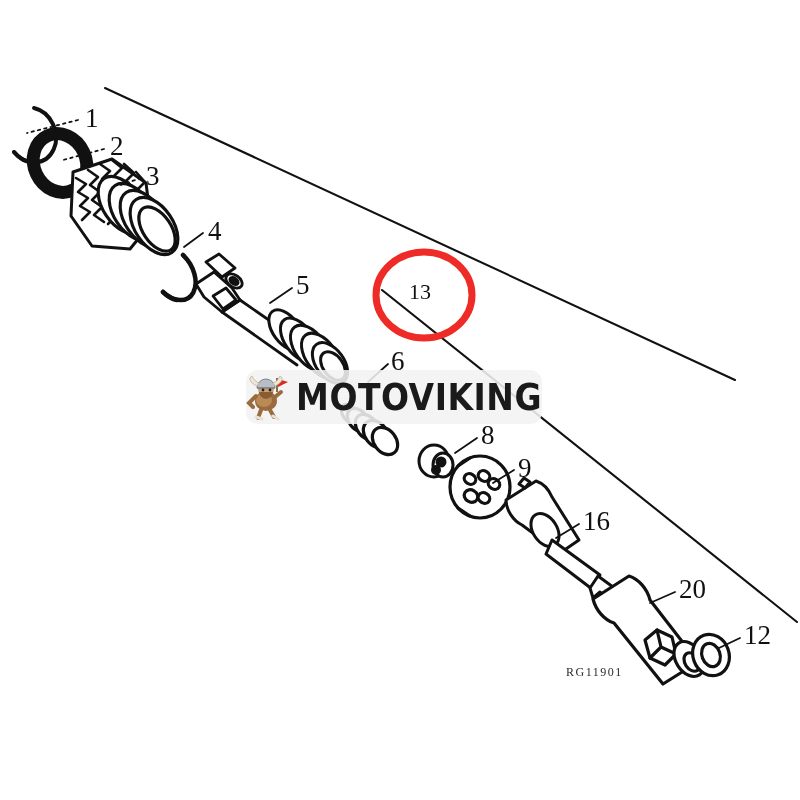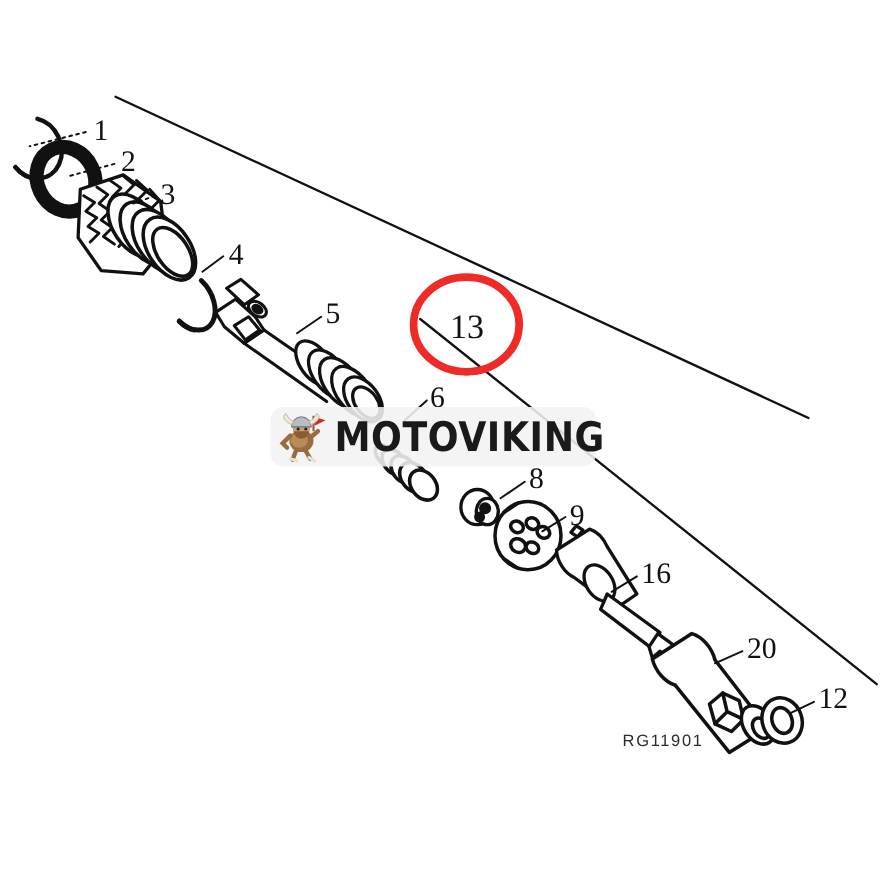--- a/index.html
+++ b/index.html
@@ -28,45 +28,46 @@
   .callout-label {
     position: absolute;
     font-family: "Liberation Serif", serif;
     font-size: 27px;
     color: #111111;
     line-height: 1;
     white-space: nowrap;
     user-select: none;
   }
   .callout-13 {
-    font-size: 31px;
+    font-size: 22px;
   }
   #part-number {
     position: absolute;
     left: 566px;
     top: 665px;
-    font-family: Liberation Sans, sans-serif;
-    font-size: 15px;
+    font-family: Liberation Serif, serif;
+    font-size: 12px;
     letter-spacing: 1.5px;
     color: #2b2b2b;
     white-space: nowrap;
   }
   
   #watermark {
     position: absolute;
     left: 246px;
     top: 370px;
     width: 296px;
     height: 54px;
     background: rgba(243, 243, 243, 0.88);
     border-radius: 12px;
     display: flex;
     align-items: center;
     padding-left: 4px;
     box-sizing: border-box;
+    justify-content: flex-end;
   }
   #watermark-logo {
     width: 52px;
     height: 52px;
     flex: 0 0 52px;
     position: relative;
     margin-top: -2px;
   }
   #watermark-text {
     font-family: "DejaVu Sans", sans-serif;

